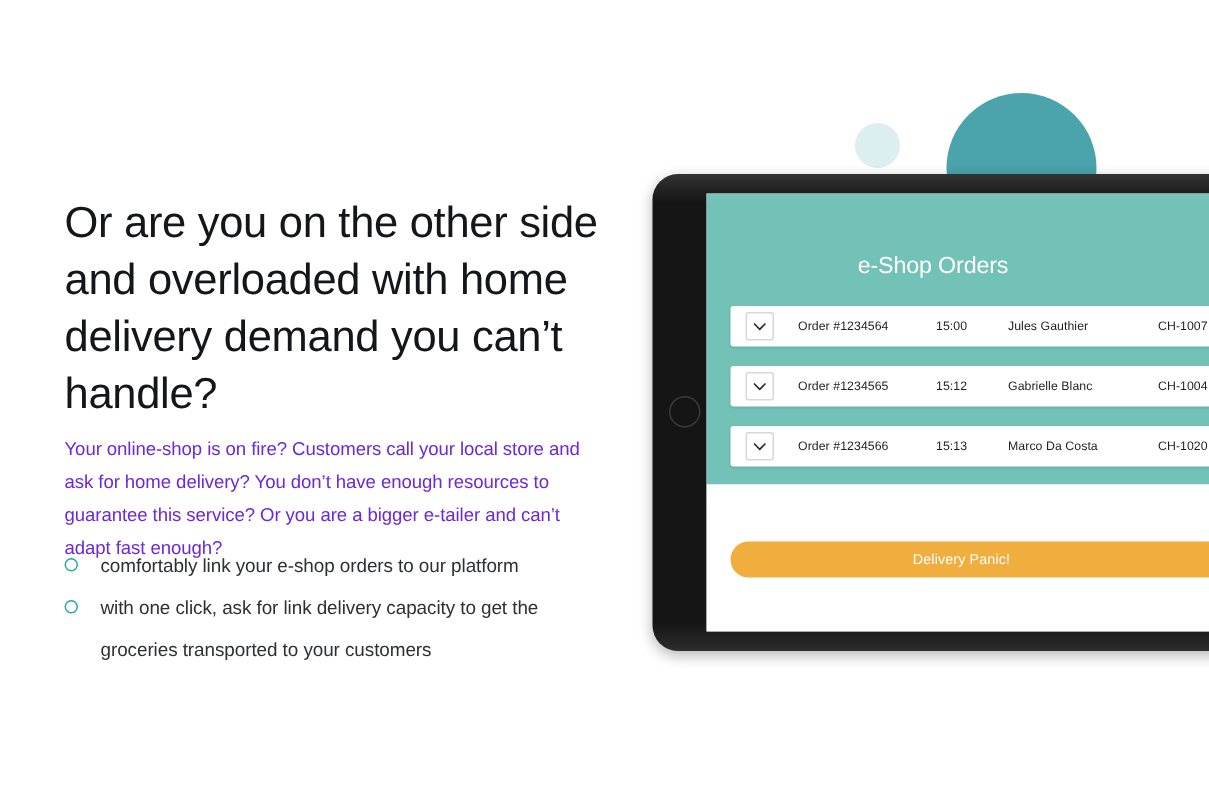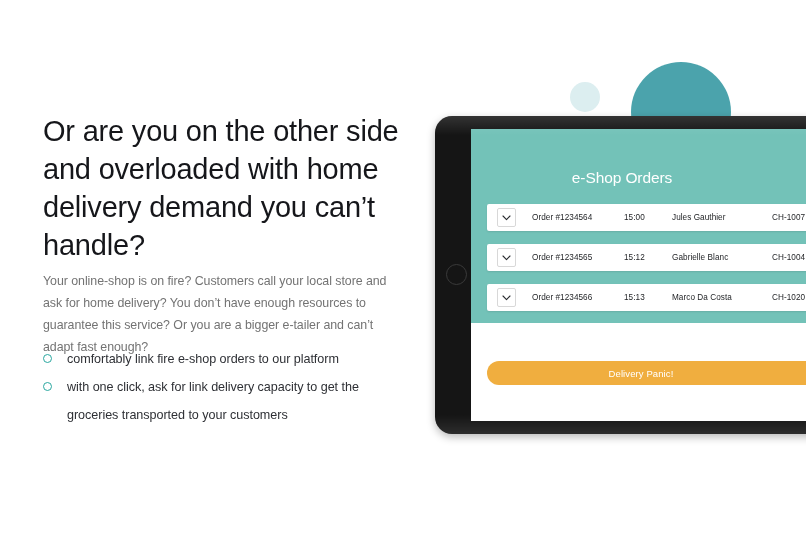--- a/index.html
+++ b/index.html
@@ -13,21 +13,21 @@
     position: relative;
     overflow: hidden;
     font-family: "Liberation Sans", sans-serif;
     -webkit-font-smoothing: antialiased;
   }
 
   
   .left-col {
     position: absolute;
     left: 43px;
-    top: 112px;
+    top: 130px;
     width: 370px;
   }
 
   .headline {
     font-size: 29px;
     line-height: 38px;
     color: #15161a;
     font-weight: 400;
     letter-spacing: -0.2px;
     margin: 0;
@@ -35,21 +35,21 @@
   }
 
   .body-para {
     margin: 0;
     position: absolute;
     top: 158px;
     left: 0;
     width: 348px;
     font-size: 12.4px;
     line-height: 22px;
-    color: #737373;
+    color: #6d28d9;
     letter-spacing: -0.05px;
   }
 
   .bullet-list {
     position: absolute;
     top: 233px;
     left: 0;
     width: 368px;
     list-style: none;
     margin: 0;
@@ -248,21 +248,21 @@
 
 <div class="left-col">
 
   <h1 class="headline">Or are you on the other side and overloaded with home delivery demand you can’t handle?</h1>
 
   <p class="body-para">Your online-shop is on fire? Customers call your local store and ask for home delivery? You don’t have enough resources to guarantee this service? Or you are a bigger e-tailer and can’t adapt fast enough?</p>
 
   <ul class="bullet-list">
     <li class="bullet-item">
       <span class="bullet-ring"></span>
-      <span>comfortably link fire e-shop orders to our platform</span>
+      <span>comfortably link your e-shop orders to our platform</span>
     </li>
     <li class="bullet-item">
       <span class="bullet-ring"></span>
       <span>with one click, ask for link delivery capacity to get the groceries transported to your customers</span>
     </li>
   </ul>
 </div>
 
 <div class="tablet">
   <div class="tablet-inner-sheen"></div>

